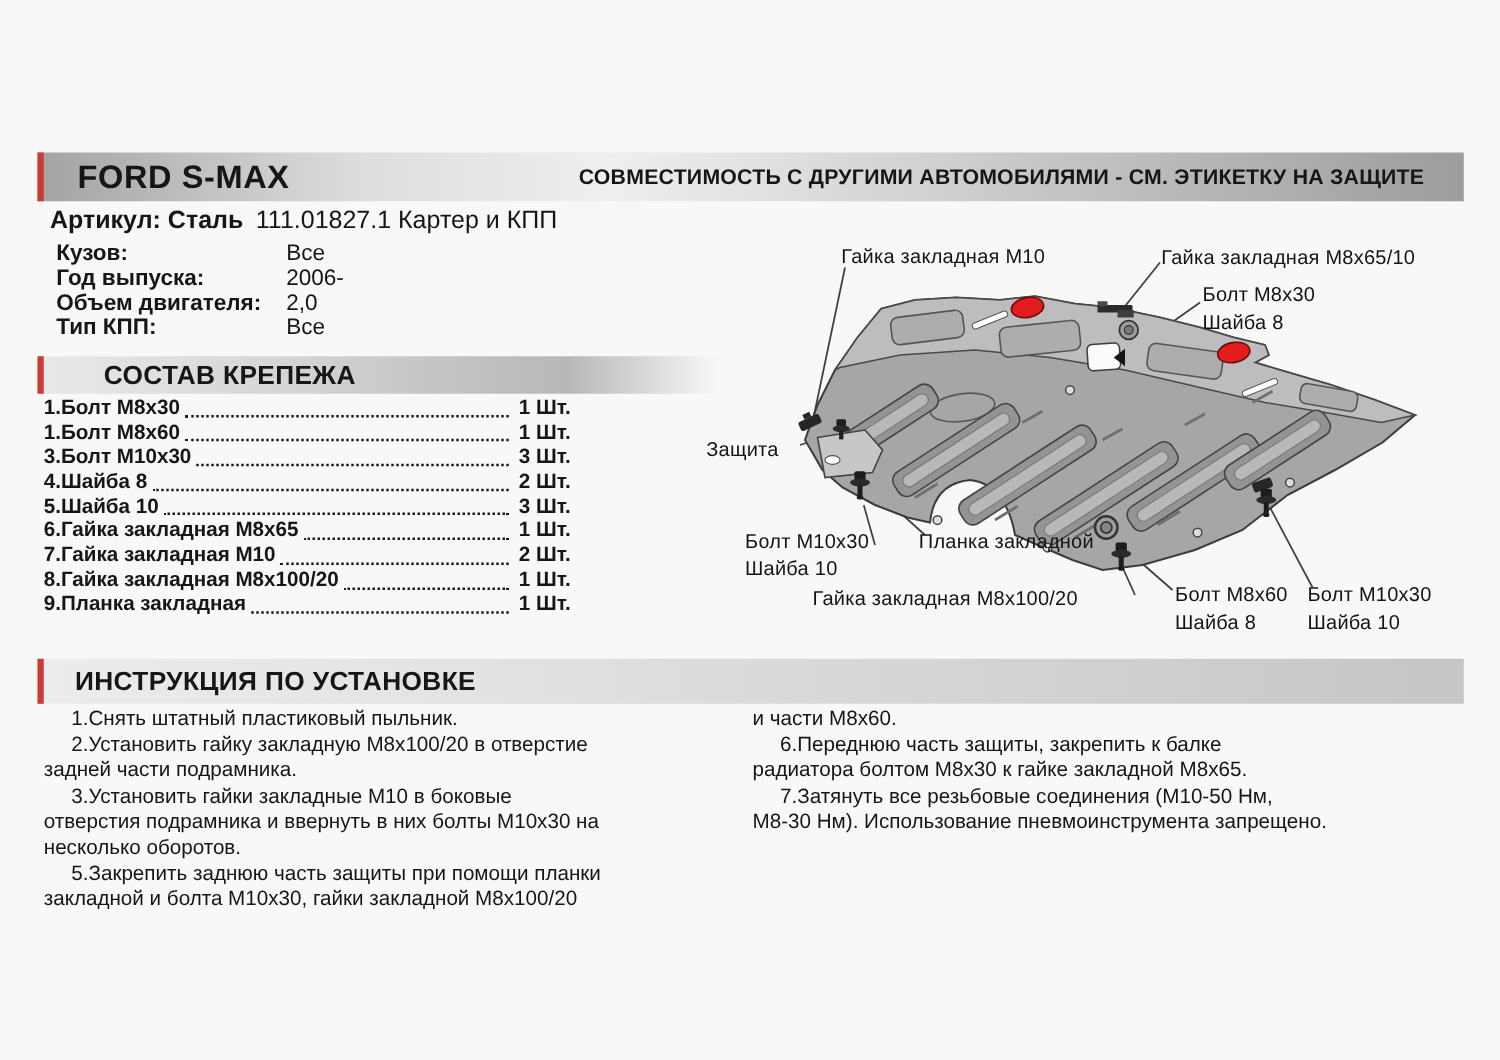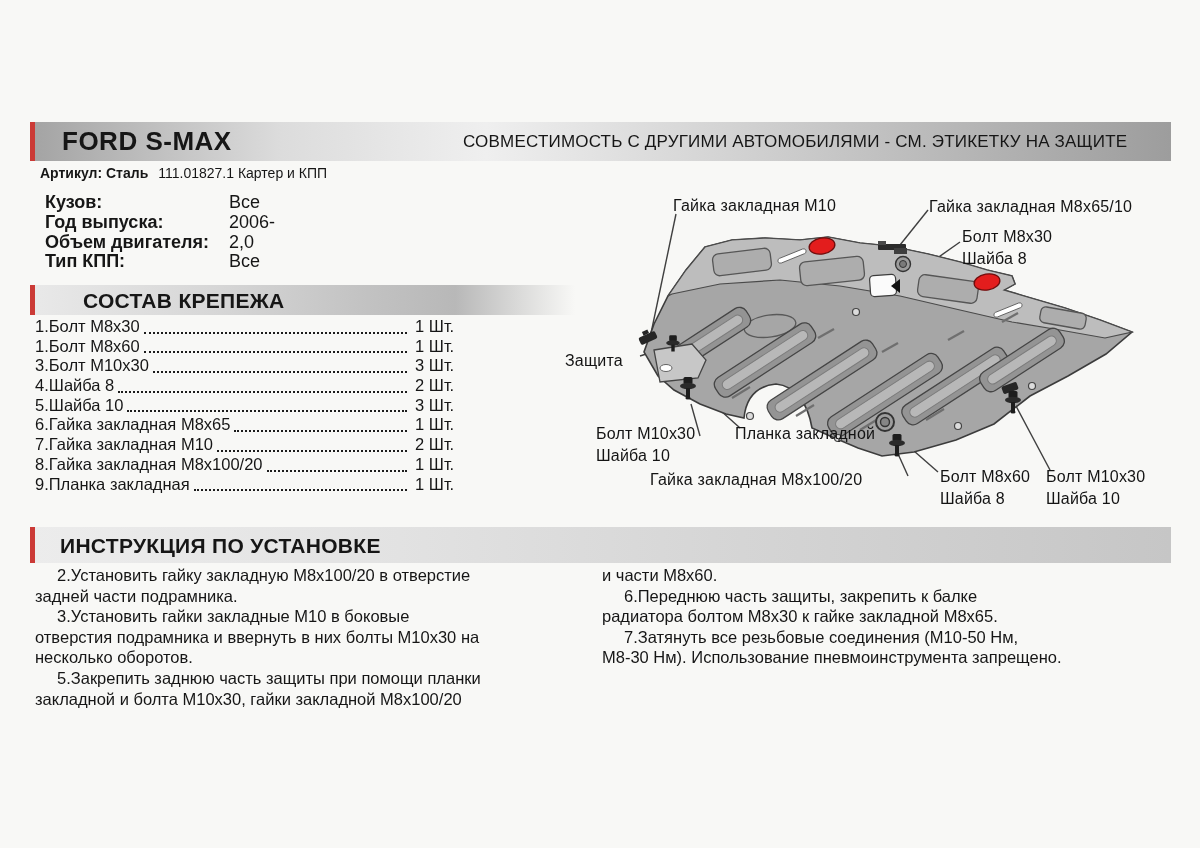--- a/index.html
+++ b/index.html
@@ -20,44 +20,44 @@
   .header-bar{
     left:30px;top:122px;width:1141px;height:39px;
     background:linear-gradient(90deg,#a3a3a3 0%,#dcdcdc 22%,#efefef 40%,#d2d2d2 62%,#b3b3b3 84%,#9d9d9d 100%);
   }
   .model{
     position:absolute;left:32px;top:0;height:39px;line-height:39px;
     font-size:26px;font-weight:700;letter-spacing:.5px;
   }
   .compat{
     position:absolute;left:433px;top:0;height:53px;line-height:40px;
-    font-size:17px;font-weight:400;letter-spacing:.2px;white-space:nowrap;
+    font-size:17px;font-weight:700;letter-spacing:.2px;white-space:nowrap;
   }
   .hw-bar{
     left:30px;top:285px;width:545px;height:30px;
     background:linear-gradient(90deg,#e9e9e9 0%,#d6d6d6 35%,#c2c2c2 62%,#b8b8b8 78%,rgba(248,248,246,0) 100%);
   }
   .hw-bar .bar-title{position:absolute;left:30px;top:0;height:30px;line-height:31px;font-size:21px;font-weight:700;letter-spacing:.3px;margin-left:23px;}
   .ins-bar{
     left:30px;top:527px;width:1141px;height:36px;
     background:linear-gradient(90deg,#ececec 0%,#e3e3e3 30%,#d6d6d6 60%,#c6c6c6 100%);
   }
   .ins-bar .bar-title{position:absolute;left:30px;top:0;height:36px;line-height:37px;font-size:21px;font-weight:700;letter-spacing:.3px;}
 
   
-  .artikul{position:absolute;left:40px;top:165px;font-size:14px;white-space:nowrap;}
+  .artikul{position:absolute;left:40px;top:165px;font-size:20px;white-space:nowrap;}
   .artikul .b{font-weight:700;margin-right:10px;}
   .specs{position:absolute;left:45px;top:193px;width:400px;}
   .spec-row{display:flex;height:19.8px;line-height:19.8px;font-size:18px;}
   .spec-label{font-weight:700;width:184px;white-space:nowrap;}
   .spec-value{white-space:nowrap;}
 
   
   .hw-list{position:absolute;left:35px;top:317px;width:430px;}
-  .hw-row{display:flex;height:19.7px;font-size:16.5px;line-height:19.7px;}
+  .hw-row{display:flex;align-items:flex-end;height:19.7px;font-size:16.5px;line-height:19.7px;font-weight:bold;}
   .hw-name{white-space:nowrap;}
   .hw-dots{flex:1;border-bottom:2px dotted #1c1c1c;margin:0 8px 3px 4px;}
   .hw-qty{width:50px;white-space:nowrap;}
 
   
   .diagram{position:absolute;left:560px;top:190px;width:640px;height:332px;}
   .diagram svg{position:absolute;left:0;top:0;}
   .dlabel{position:absolute;font-size:16px;line-height:19px;white-space:nowrap;color:#141414;letter-spacing:.2px;}
 
   
@@ -320,20 +320,21 @@
     <div class="dlabel" style="left:486px;top:277px;">Болт М10х30</div>
     <div class="dlabel" style="left:486px;top:299px;">Шайба 10</div>
   </div>
 
   <div class="bar ins-bar">
     <div class="red-edge"></div>
     <span class="bar-title">ИНСТРУКЦИЯ ПО УСТАНОВКЕ</span>
   </div>
 
   <div class="ins-col left">
+    <div class="ins-line indent">1.Снять штатный пластиковый пыльник.</div>
     <div class="ins-line indent">2.Установить гайку закладную М8х100/20 в отверстие</div>
     <div class="ins-line">задней части подрамника.</div>
     <div class="ins-line indent">3.Установить гайки закладные М10 в боковые</div>
     <div class="ins-line">отверстия подрамника и ввернуть в них болты М10х30 на</div>
     <div class="ins-line">несколько оборотов.</div>
     <div class="ins-line indent">5.Закрепить заднюю часть защиты при помощи планки</div>
     <div class="ins-line">закладной и болта М10х30, гайки закладной М8х100/20</div>
   </div>
 
   <div class="ins-col right">

